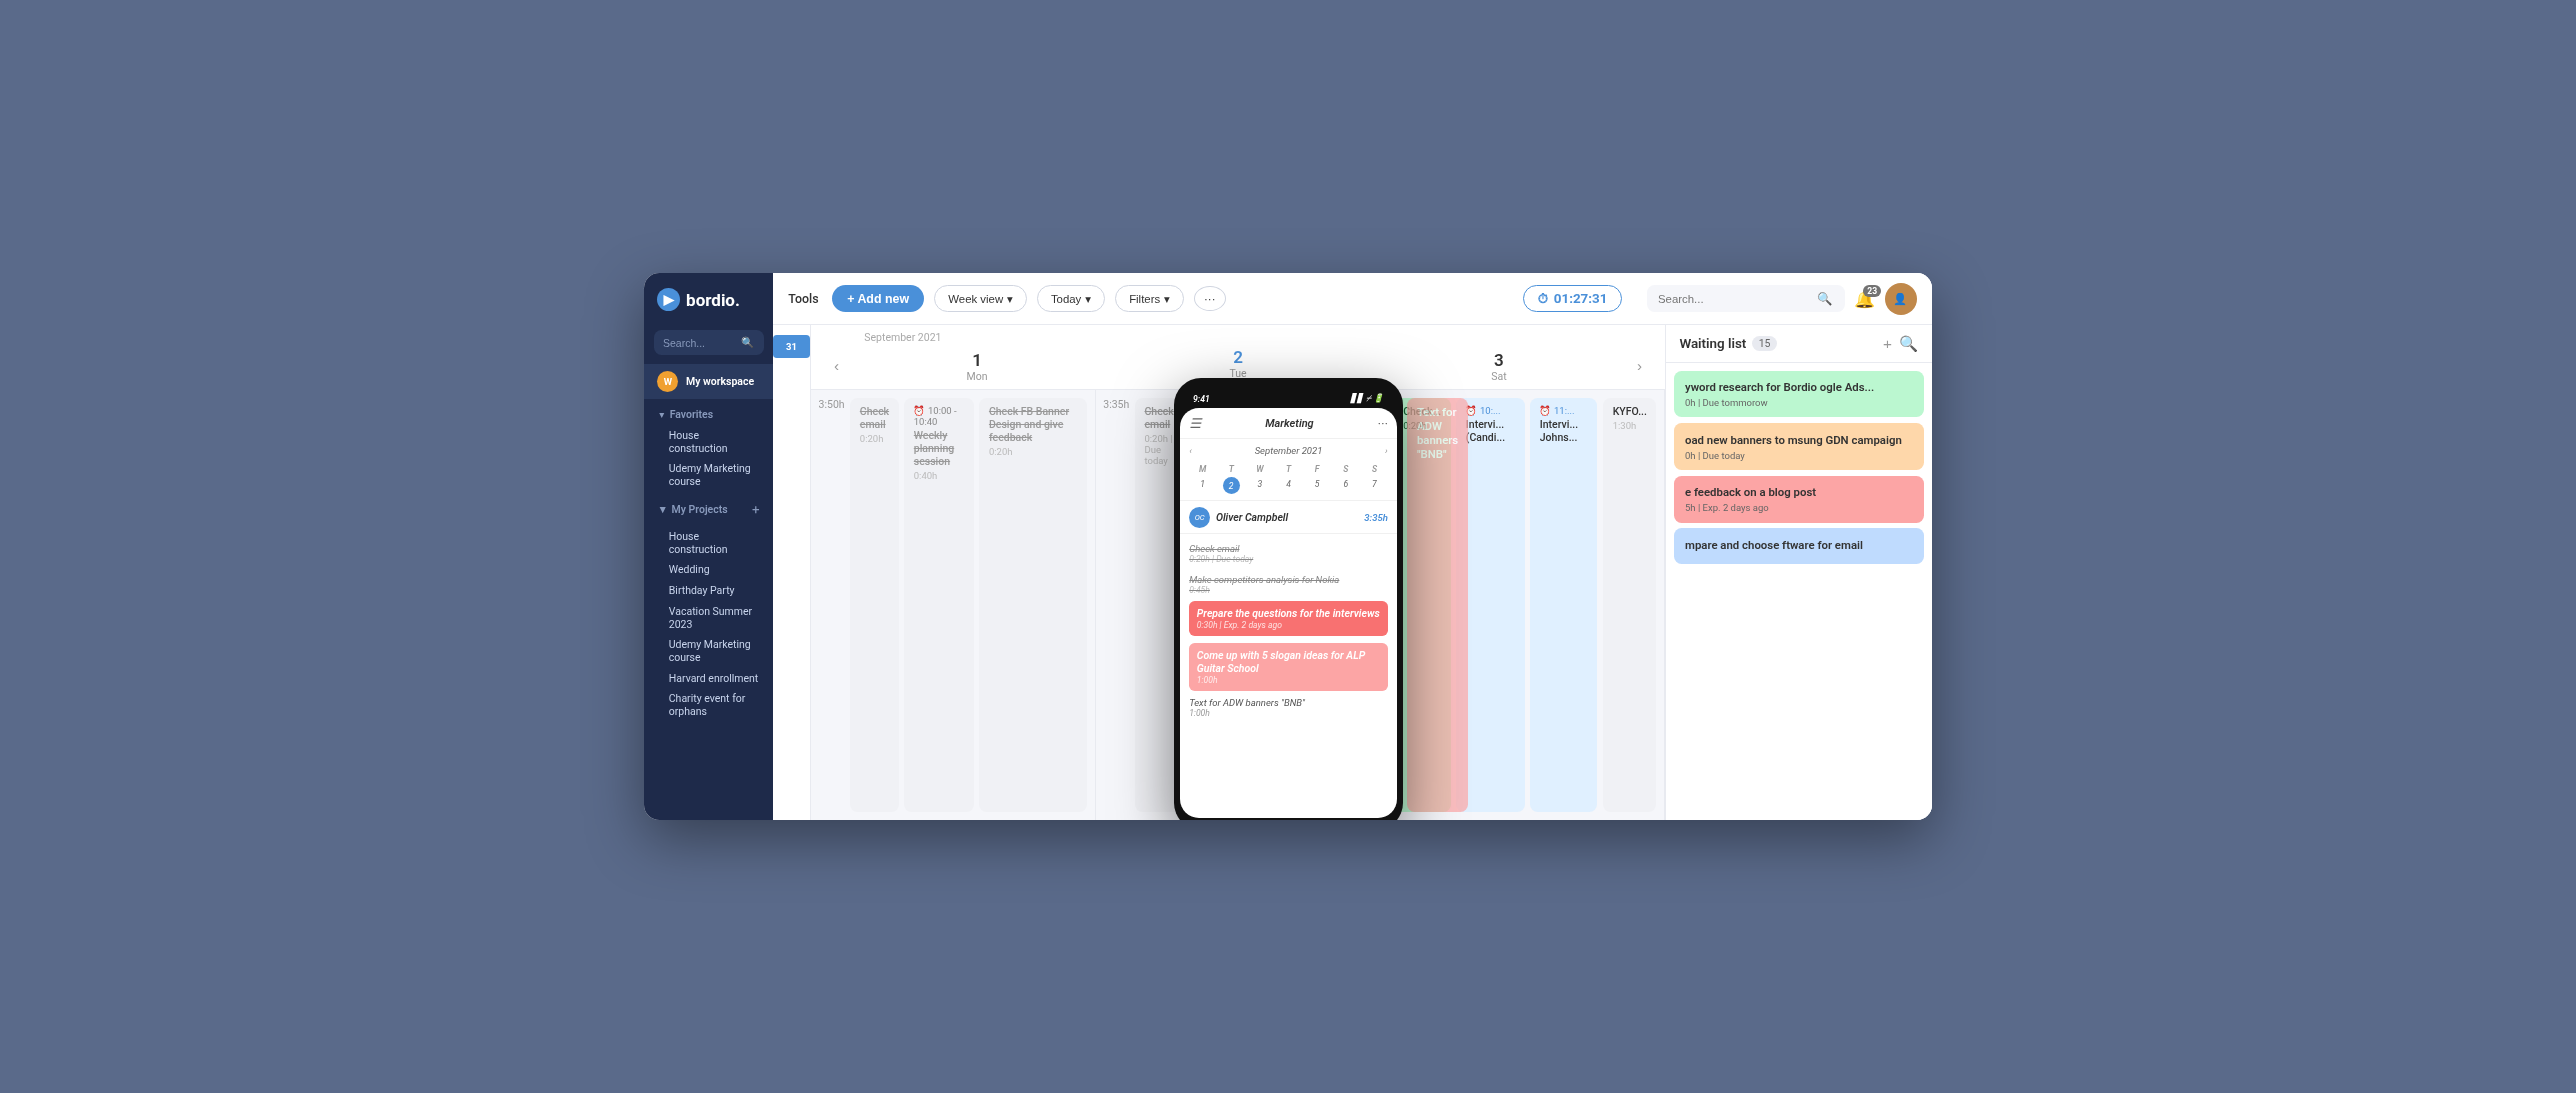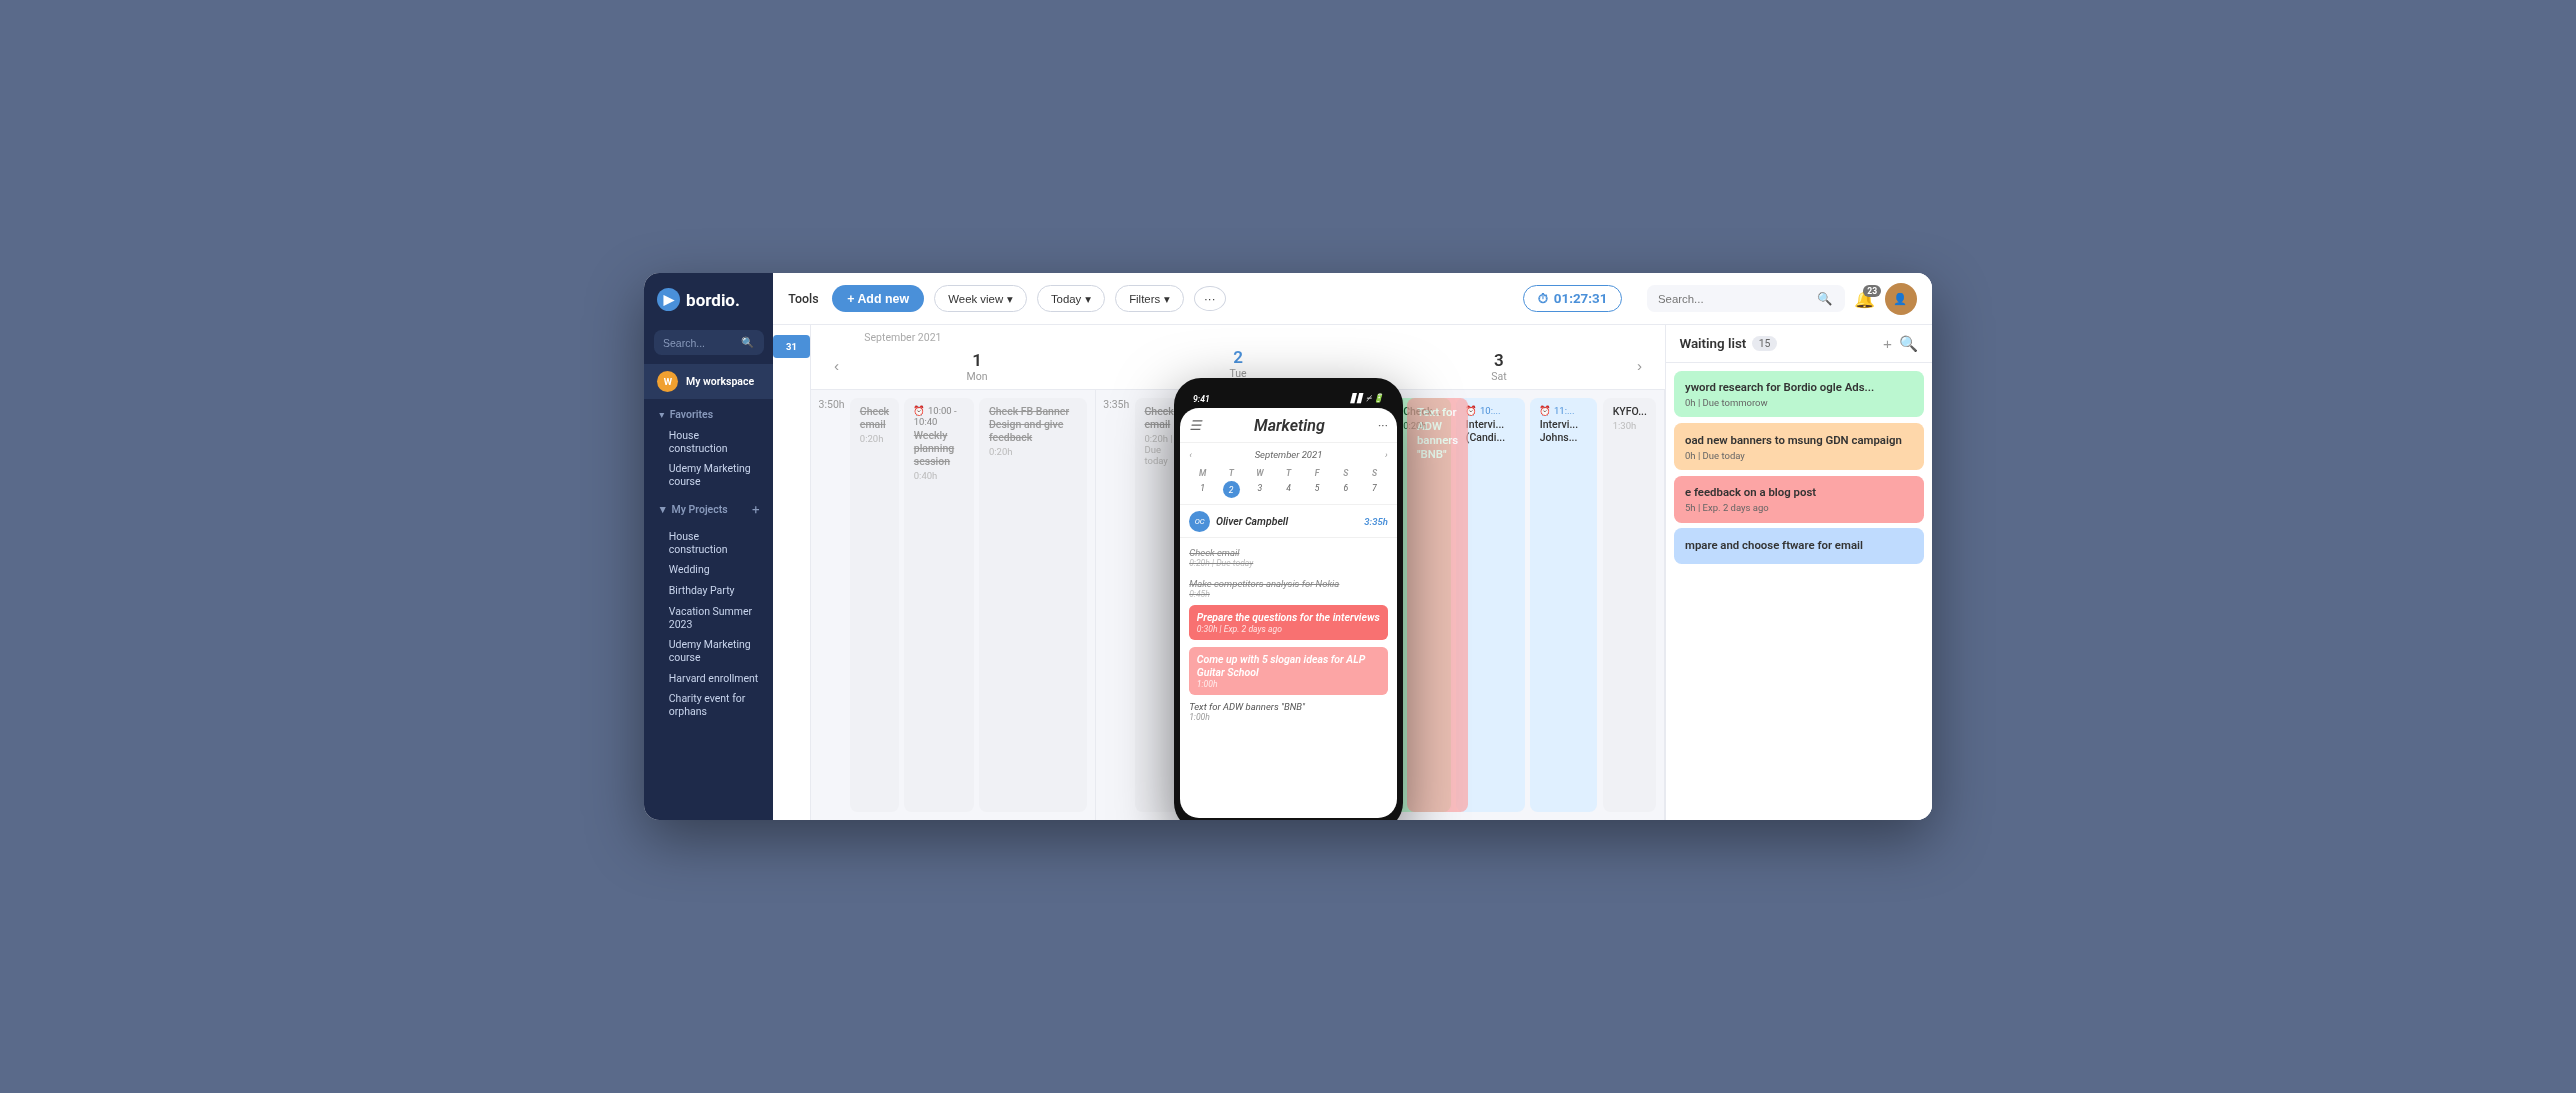--- a/index.html
+++ b/index.html
@@ -494,21 +494,21 @@
     .phone-time { color: white; font-size: 8.6px; font-weight: 600; }
     .phone-status { color: white; font-size: 8.6px; }
     .phone-header-bar {
       display: flex;
       align-items: center;
       justify-content: space-between;
       padding: 7.6px 9.5px;
       border-bottom: 1px solid #f0f0f0;
     }
     .phone-menu-icon { color: #666; font-size: 13.4px; }
-    .phone-title { font-size: 16px; font-weight: 600; color: #333; }
+    .phone-title { font-size: 11px; font-weight: 600; color: #333; }
     .phone-more-icon { color: #666; font-size: 13.4px; }
     .phone-mini-cal {
       padding: 5.7px 9.5px;
       border-bottom: 1px solid #f0f0f0;
     }
     .phone-mini-cal-header {
       display: flex;
       align-items: center;
       justify-content: space-between;
       margin-bottom: 5.7px;

